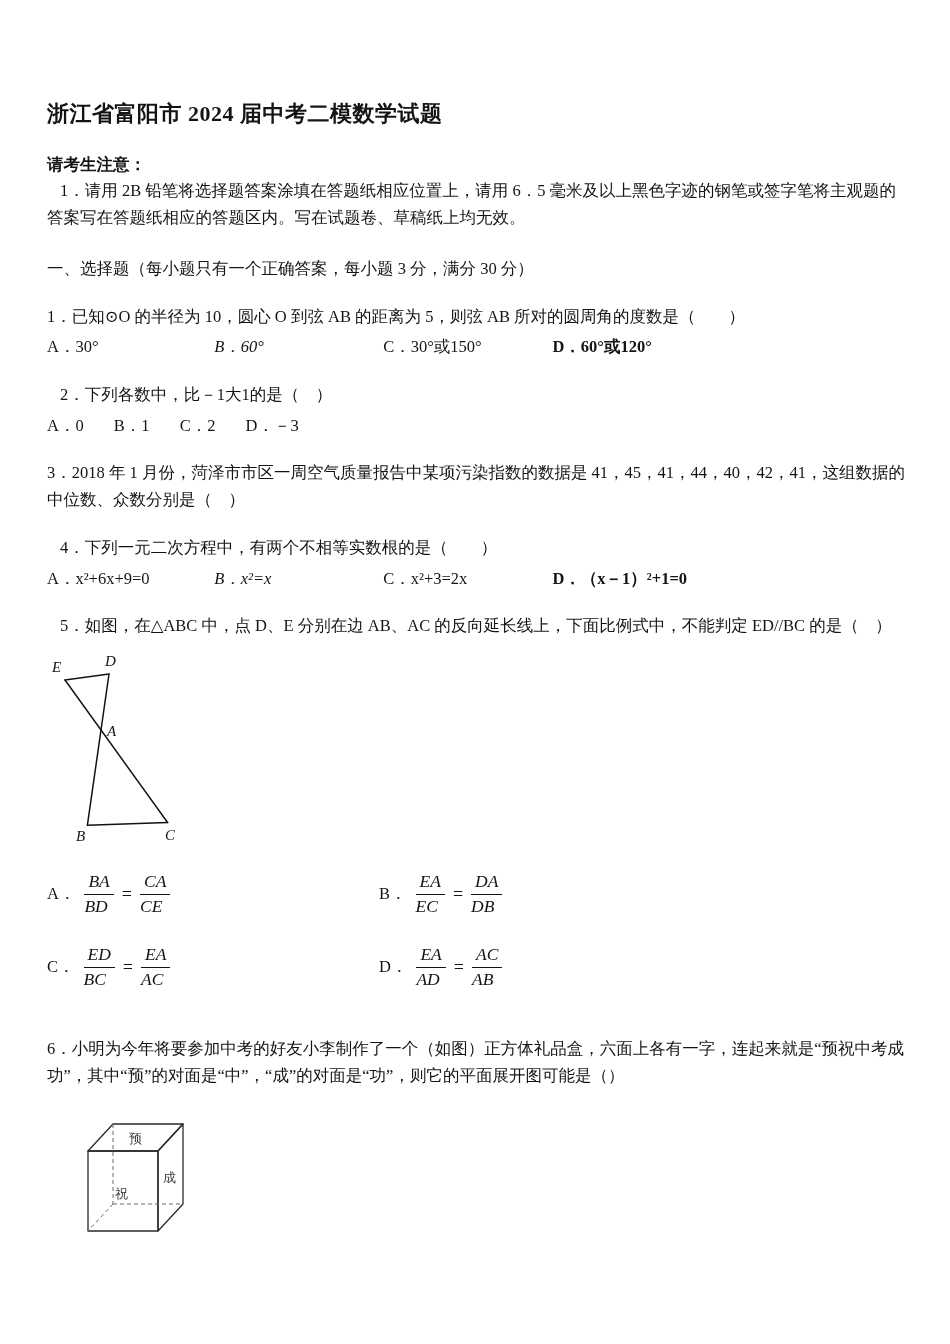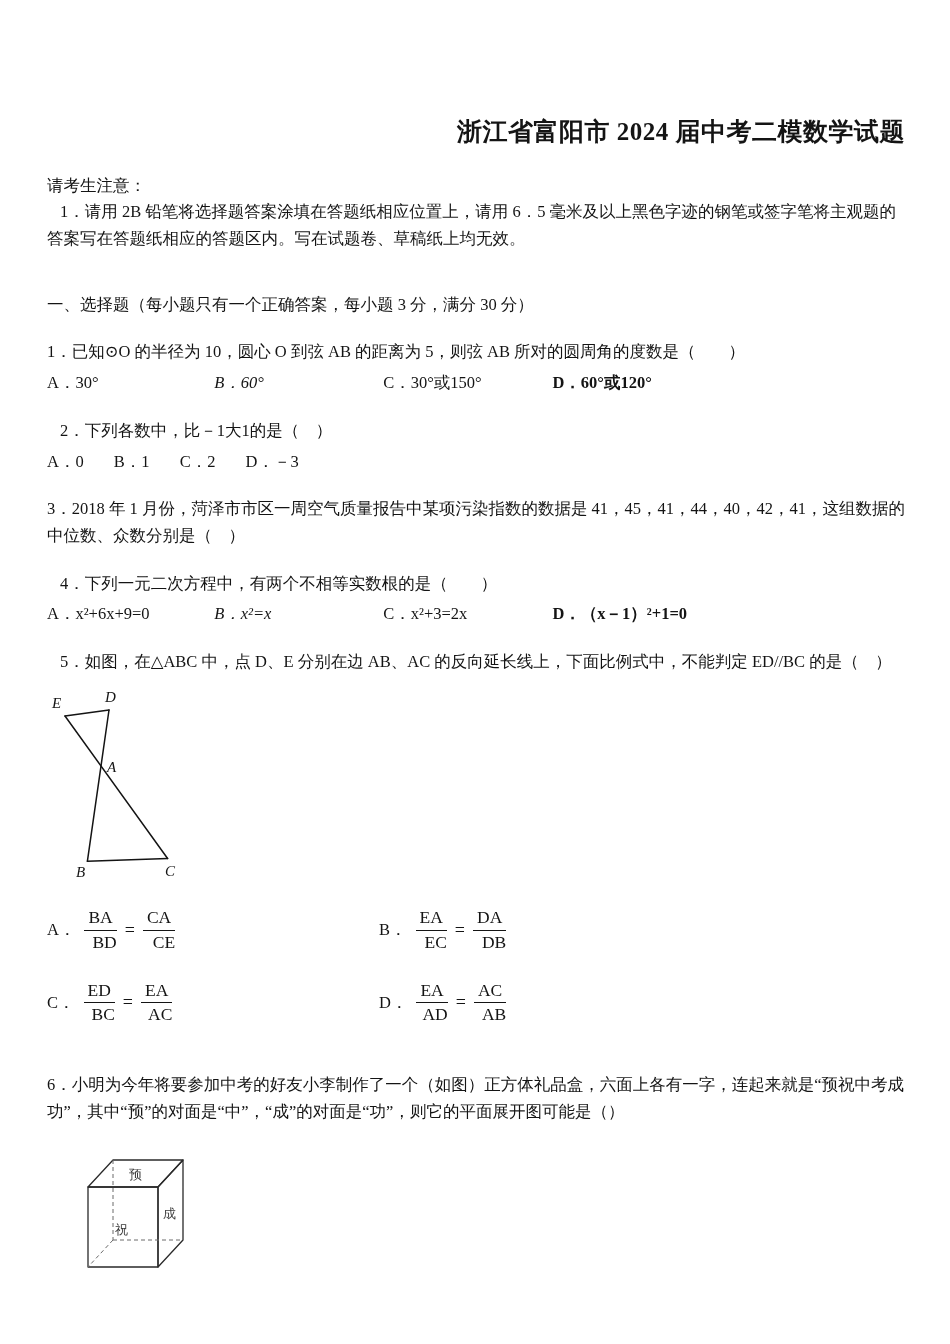--- a/index.html
+++ b/index.html
@@ -3,38 +3,38 @@
 <meta charset="utf-8">
 <style>
   html,body{margin:0;padding:0;background:#ffffff;}
   .page{
     position:relative;width:950px;height:1344px;background:#ffffff;color:#141414;
     font-family:"Liberation Serif","DejaVu Serif",serif;
     font-size:16.5px;line-height:1.62;box-sizing:border-box;
     padding:96px 45px 30px 47px;overflow:hidden;
   }
   p{margin:0;}
-  .title{font-size:25px;font-weight:bold;text-align:right;margin:16px 0 16px 0;letter-spacing:.5px;}
-  .notice-head{font-weight:normal;margin-top:20px;}
+  .title{font-size:22px;font-weight:bold;text-align:left;margin:0 0 16px 0;letter-spacing:.5px;}
+  .notice-head{font-weight:bold;margin-top:20px;}
   .ind{text-indent:13px;}
-  .sec{margin-top:39px;}
+  .sec{margin-top:24px;}
   .q{margin-top:21px;}
   .optrow{margin:4px 0 8px 0;white-space:nowrap;}
   .optrow .c1{display:inline-block;width:163px;}
   .optrow .c2{display:inline-block;width:165px;font-style:italic;}
   .optrow .c3{display:inline-block;width:165px;}
   .optrow .c4{display:inline-block;font-weight:bold;}
   .optinline{margin:4px 0 8px 0;}
   .optinline span{display:inline-block;margin-right:26px;}
   .fig{display:block;margin:10px 0 6px 2px;}
   .fig text{font-style:italic;font-size:15px;font-family:"Liberation Serif",serif;fill:#141414;}
   .fracrow{display:flex;align-items:center;margin-top:26px;}
   .fropt{width:332px;display:flex;align-items:center;}
   .olabel{margin-right:9px;}
-  .frac{display:inline-block;text-align:right;
+  .frac{display:inline-block;text-align:left;font-style:italic;
         font-family:"Liberation Serif",serif;font-size:17.5px;line-height:1.25;}
   .frac .num{display:block;border-bottom:1.4px solid #141414;padding:0 4px 1px 4px;}
   .frac .den{display:block;padding-top:1px;}
   .feq{margin:0 8px;font-size:18px;}
   .q6{margin-top:46px;font-family:Liberation Serif, serif;}
   .cube{display:block;margin:16px 0 0 16px;}
   .cube text{font-size:13px;fill:#3a3a3a;font-family:"Liberation Serif",serif;}
 </style>
 </head>
 <body>

